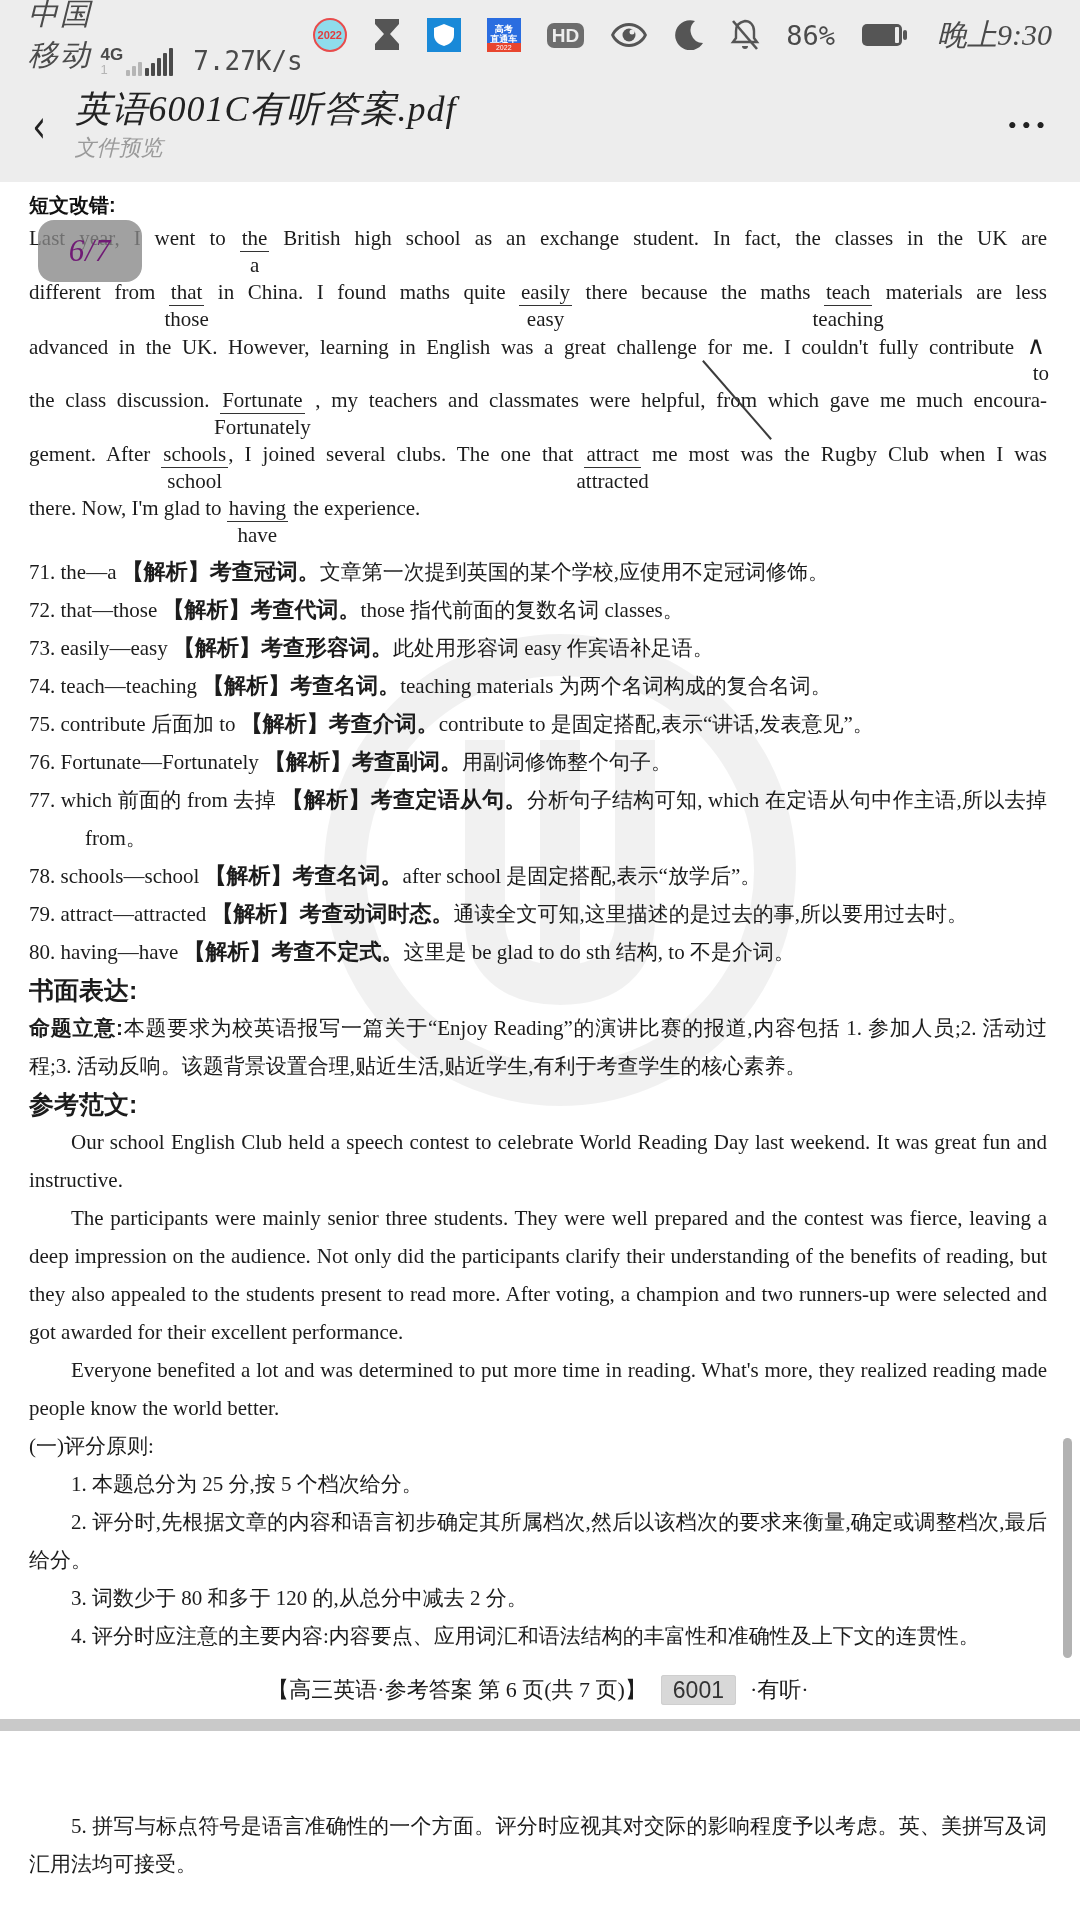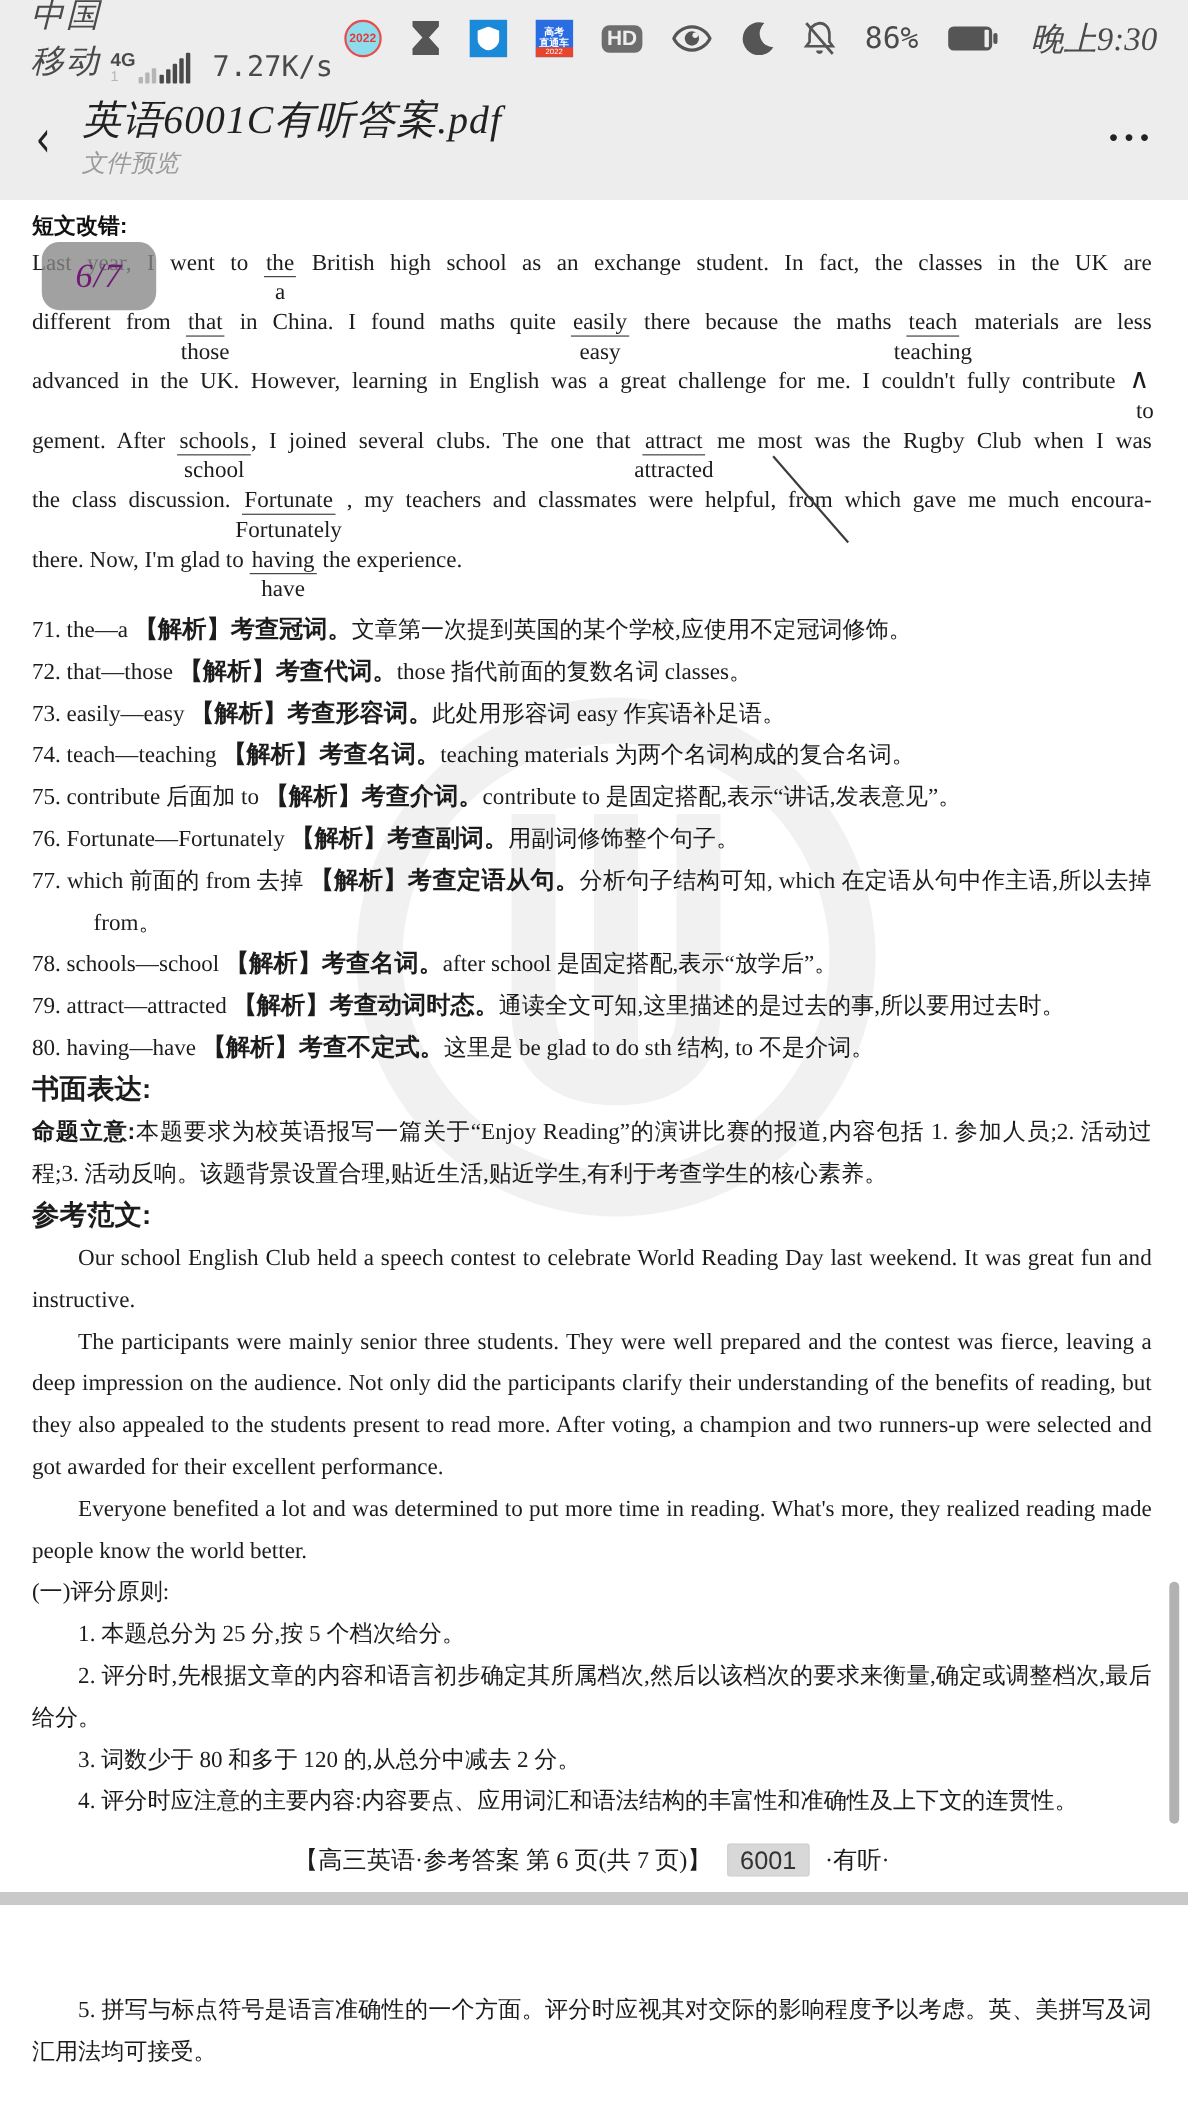--- a/index.html
+++ b/index.html
@@ -165,22 +165,22 @@
     <span class="menu-dots">•••</span>
   </div>
 
   <div class="page">
     <p class="h-sec hei">短文改错:</p>
 
     <div class="passage">
         <div class="jline">Last year, I went to <span class="corr"><span class="w">the</span><span class="fix">a</span></span> British high school as an exchange student. In fact, the classes in the UK are</div>
         <div class="jline">different from <span class="corr"><span class="w">that</span><span class="fix">those</span></span> in China. I found maths quite <span class="corr"><span class="w">easily</span><span class="fix">easy</span></span> there because the maths <span class="corr"><span class="w">teach</span><span class="fix">teaching</span></span> materials are less</div>
         <div class="jline">advanced in the UK. However, learning in English was a great challenge for me. I couldn't fully contribute <span class="corr caret"><span class="w">∧</span><span class="fix">to</span></span></div>
+        <div class="jline">the class discussion. <span class="corr"><span class="w">Fortunate</span><span class="fix">Fortunately</span></span> , my teachers and classmates were helpful, <span class="del">from</span> which gave me much encoura-</div>
         <div class="jline">gement. After <span class="corr"><span class="w">schools</span><span class="fix">school</span></span>, I joined several clubs. The one that <span class="corr"><span class="w">attract</span><span class="fix">attracted</span></span> me most was the Rugby Club when I was</div>
-        <div class="jline">the class discussion. <span class="corr"><span class="w">Fortunate</span><span class="fix">Fortunately</span></span> , my teachers and classmates were helpful, <span class="del">from</span> which gave me much encoura-</div>
         <div class="jline last">there. Now, I'm glad to <span class="corr"><span class="w">having</span><span class="fix">have</span></span> the experience.</div>
       </div>
 
     <div class="items">
         <div class="item"><span>71. </span><span>the—a </span><span class="hei">【解析】考查冠词。</span><span>文章第一次提到英国的某个学校,应使用不定冠词修饰。</span></div>
         <div class="item"><span>72. </span><span>that—those </span><span class="hei">【解析】考查代词。</span><span>those 指代前面的复数名词 classes。</span></div>
         <div class="item"><span>73. </span><span>easily—easy </span><span class="hei">【解析】考查形容词。</span><span>此处用形容词 easy 作宾语补足语。</span></div>
         <div class="item"><span>74. </span><span>teach—teaching </span><span class="hei">【解析】考查名词。</span><span>teaching materials 为两个名词构成的复合名词。</span></div>
         <div class="item"><span>75. </span><span>contribute 后面加 to </span><span class="hei">【解析】考查介词。</span><span>contribute to 是固定搭配,表示“讲话,发表意见”。</span></div>
         <div class="item"><span>76. </span><span>Fortunate—Fortunately </span><span class="hei">【解析】考查副词。</span><span>用副词修饰整个句子。</span></div>

